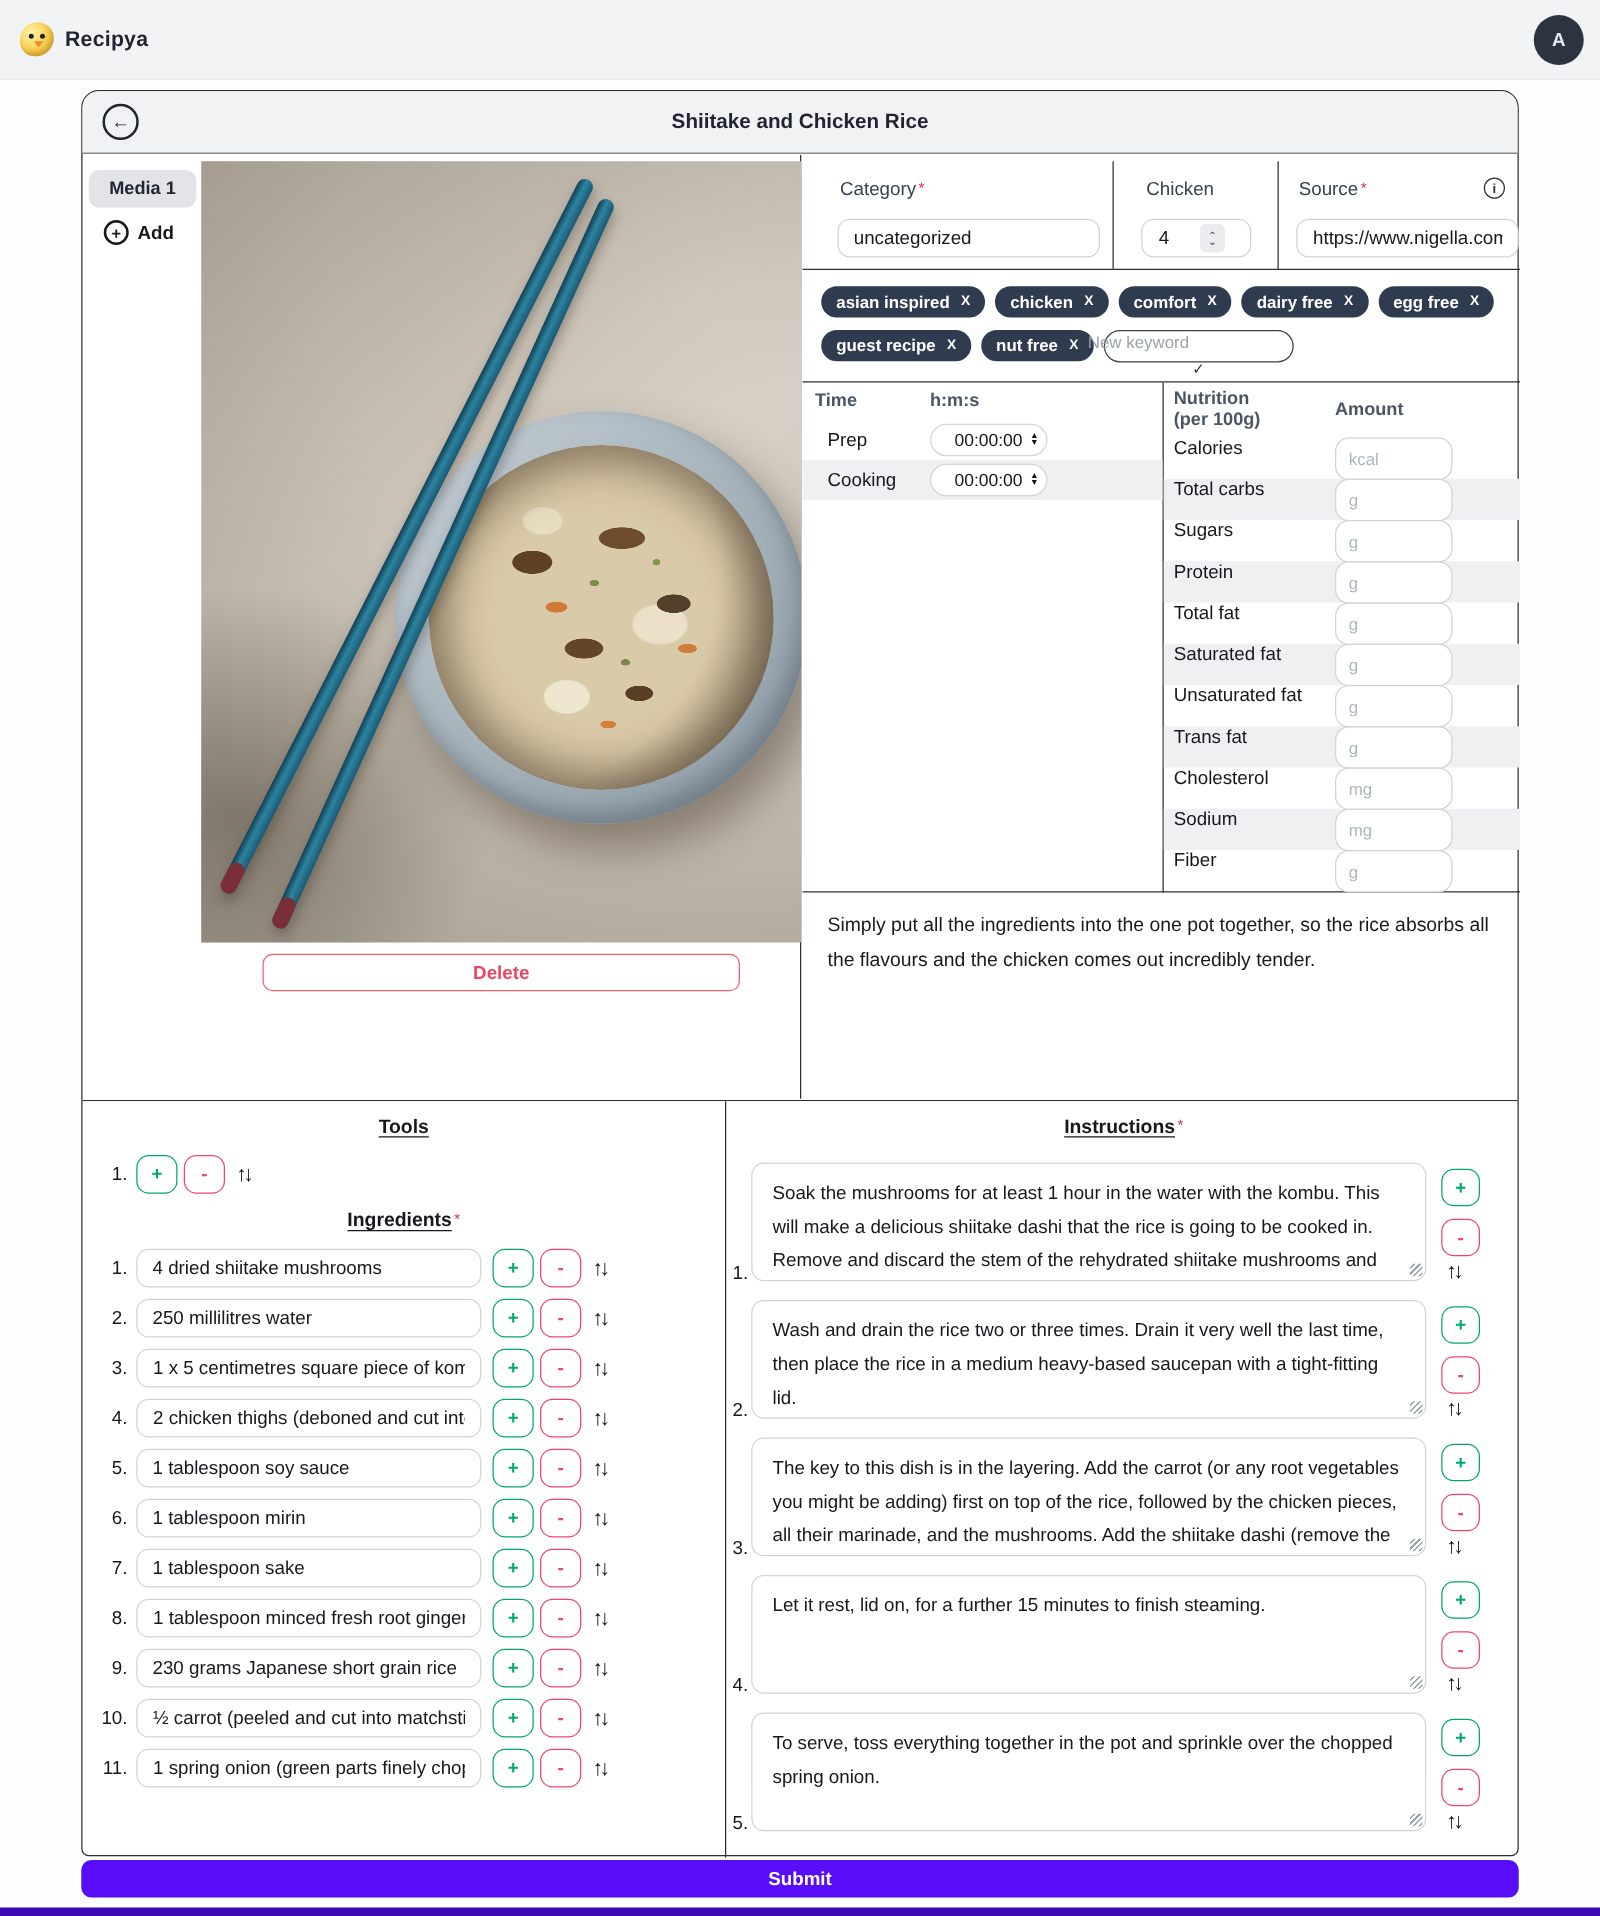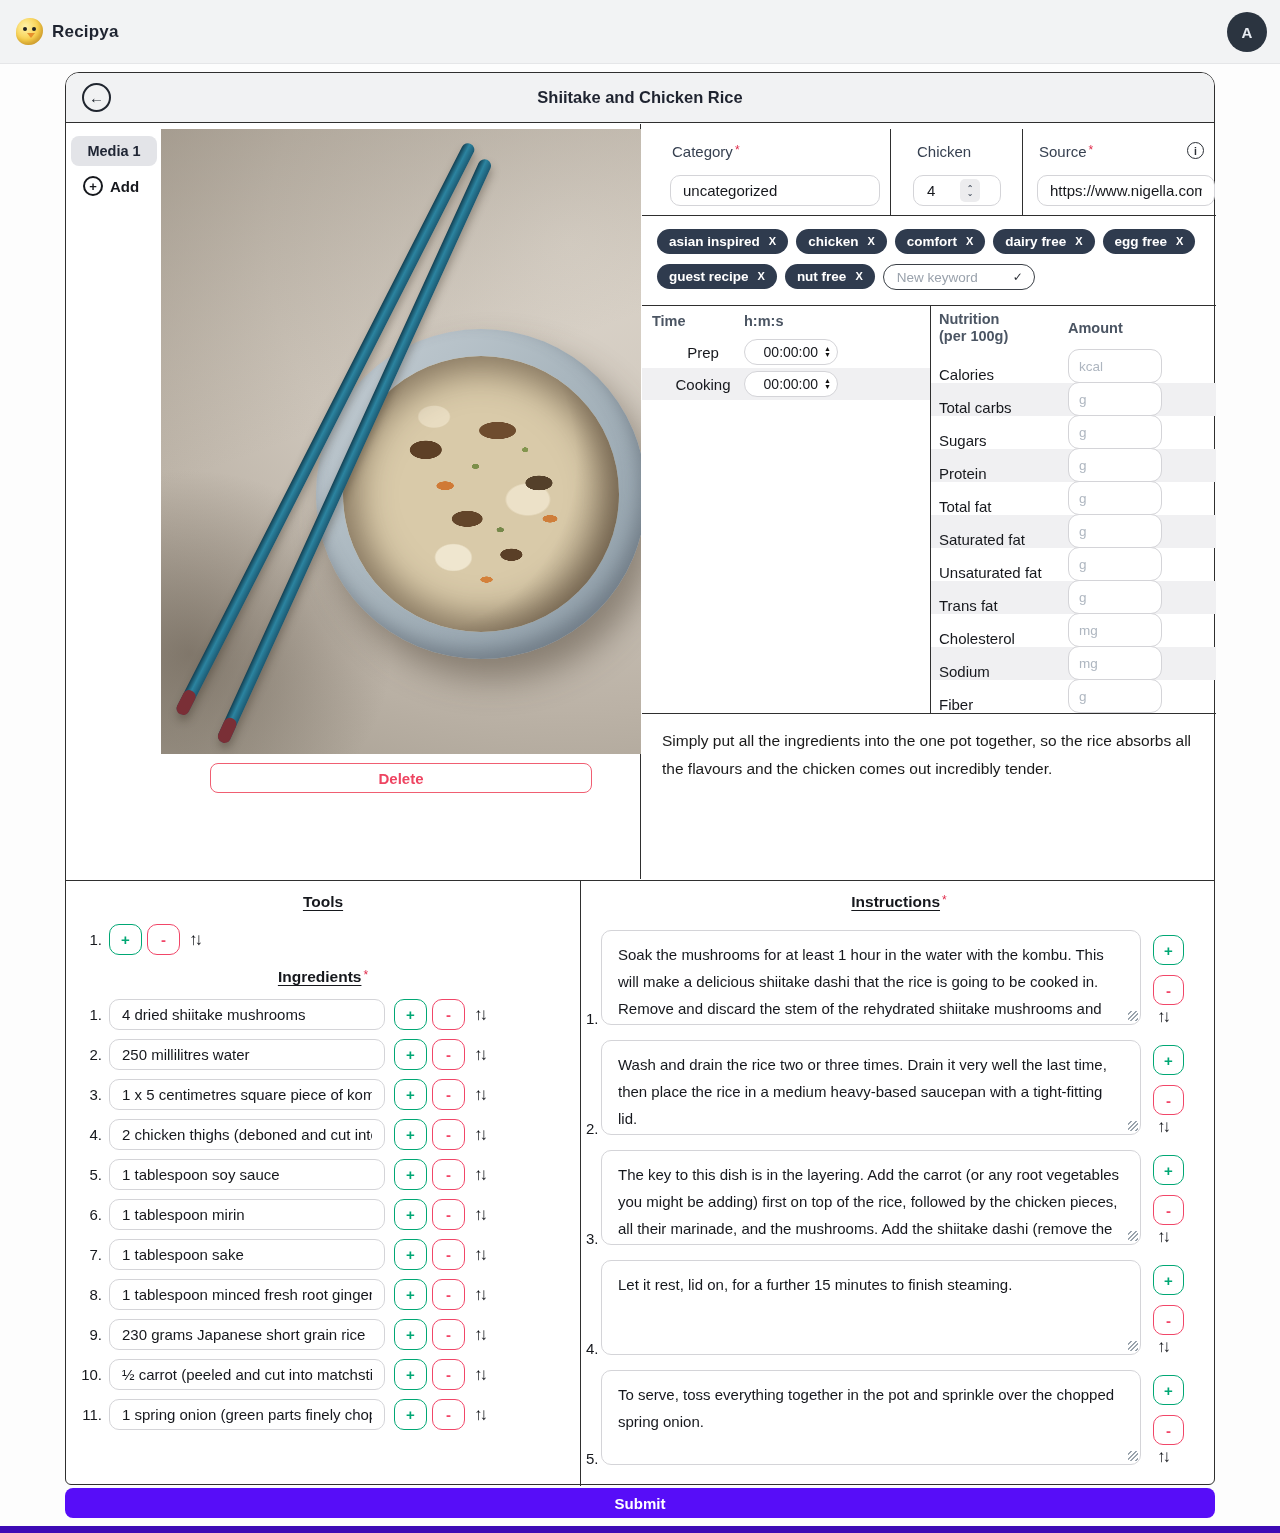--- a/index.html
+++ b/index.html
@@ -105,44 +105,44 @@
   .info-icon{position:absolute;right:12px;top:13px;width:17px;height:17px;border-radius:50%;
     border:1.5px solid #2b2f36;font-size:10.5px;font-weight:700;display:flex;align-items:center;
     justify-content:center;color:#2b2f36;cursor:pointer;background:none;font-family:inherit;}
   
   .keywords{position:absolute;left:0;top:92px;width:100%;height:90px;border-bottom:1px solid var(--line);
     padding:13px 15px;display:flex;flex-wrap:wrap;gap:10px 8px;align-content:flex-start;}
   .tag{height:25px;border-radius:13px;background:var(--tag-bg);color:#fff;display:flex;align-items:center;
     padding:0 12px;font-size:13.5px;font-weight:600;gap:9px;}
   .tag-x{font-size:11px;font-weight:800;cursor:pointer;line-height:1;}
   .new-kw{height:26px;border-radius:13px;border:1.5px solid #3a3f46;display:flex;align-items:center;
-    padding:0 11px;width:152px;background:#fff;gap:6px;}
+    padding:0 11px;width:152px;background:#fff;gap:6px;flex-direction:column;}
   .new-kw input{border:none;outline:none;flex:1;min-width:0;font-size:13.5px;font-family:inherit;color:var(--ink);background:transparent;}
   .new-kw input::placeholder{color:#9aa2ac;}
   .kw-check{font-size:12px;color:#2b2f36;cursor:pointer;}
   
   .tn{position:absolute;left:0;top:182px;width:100%;height:408px;border-bottom:1px solid var(--line);}
   .time-pane{position:absolute;left:0;top:0;width:289px;height:408px;border-right:1px solid var(--line);}
   .thead{display:flex;height:30px;align-items:center;font-size:14.5px;font-weight:700;color:var(--muted);}
   .thead .c1{padding-left:10px;width:102px;}
   .trow{display:flex;height:32px;align-items:center;font-size:15px;}
   .trow:nth-child(odd){background:var(--stripe);} 
   .trow{background:transparent;}
   .trow.striped{background:var(--stripe);}
-  .trow .c1{padding-left:20px;width:102px;text-align:center;}
+  .trow .c1{padding-left:20px;width:102px;}
   .time-box{width:94px;height:26px;border:1px solid var(--soft-line);border-radius:13px;background:#fff;
     display:flex;align-items:center;justify-content:flex-end;padding:0 6px 0 8px;gap:4px;}
   .time-box input{border:none;outline:none;width:62px;text-align:right;font-size:14px;font-family:inherit;color:var(--ink);background:transparent;}
   .tri-stepper{display:flex;flex-direction:column;align-items:center;cursor:pointer;color:#111;}
   .tri-stepper span{font-size:7px;line-height:6px;}
   .nut-pane{position:absolute;left:289px;top:0;width:285px;height:408px;}
   .nhead{display:flex;height:44px;font-size:14.5px;font-weight:700;color:var(--muted);}
   .nhead .h1{padding:5px 0 0 8px;width:137px;line-height:17px;}
   .nhead .h2{padding-top:14px;}
-  .nrow{display:flex;height:33px;align-items:flex-end;font-size:15px;}
+  .nrow{display:flex;height:33px;align-items:flex-start;font-size:15px;}
   .nrow.striped{background:var(--stripe);}
   .nrow .c1{padding-left:8px;width:137px;}
   .amt-input{width:94px;height:22px;border:1px solid var(--soft-line);border-radius:11px;padding:16px 10px;
     font-size:13.5px;font-family:inherit;color:var(--ink);outline:none;background:#fff;}
   .amt-input::placeholder{color:var(--ph);}
   
   .desc{position:absolute;left:0;top:590px;width:100%;height:165px;}
   .desc textarea{width:100%;height:100%;border:none;outline:none;resize:none;padding:13px 20px;
     font-size:15.5px;line-height:28px;color:#1a1a1a;font-family:inherit;background:transparent;}
   

